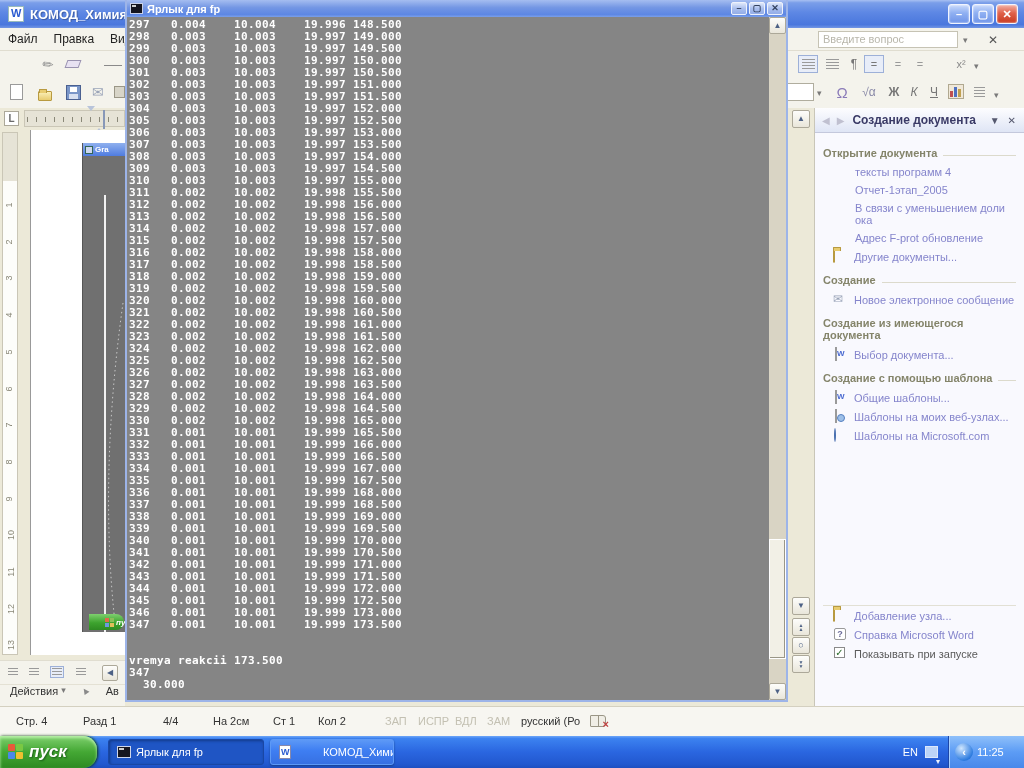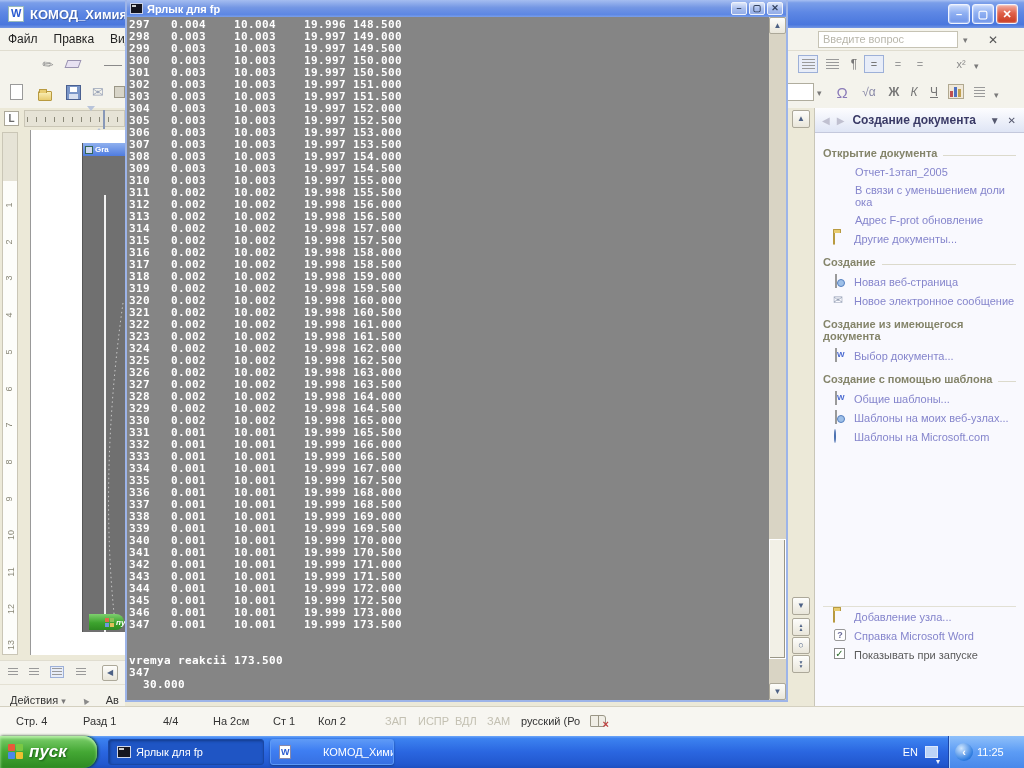--- a/index.html
+++ b/index.html
@@ -64,21 +64,21 @@
   .sb-btn{background:linear-gradient(180deg,#fdfdfb,#e9e6da);border:1px solid #aca899;border-radius:2px;
     color:#4d6185;display:flex;align-items:center;justify-content:center;font-size:8px;line-height:1;}
   .dbl{flex-direction:column;font-size:5px;line-height:4px;}
 
   
   #view-row{left:0;top:660px;width:125px;height:24px;background:#f4f3ec;border-top:1px solid #e0ddd0;}
   .view-ic{position:absolute;top:5px;width:14px;height:12px;display:flex;align-items:center;justify-content:center;}
   .view-ic .lines-ic{width:10px;height:9px;}
   .view-box{border:1px solid #9db0d8;background:#e8edf8;}
   #draw-row{left:0;top:684px;width:125px;height:22px;background:#f4f3ec;border-top:1px solid #e4e1d4;
-    display:flex;align-items:flex-end;font-size:11px;color:#333;}
+    display:flex;align-items:flex-start;font-size:11px;color:#333;}
   #status-bar{left:0;top:706px;width:1024px;height:30px;background:#f7f6f1;border-top:1px solid #d4d0c0;font-size:11px;color:#333;}
   #status-bar span{position:absolute;top:8px;white-space:nowrap;}
   .dim{color:#c3c0b2;}
   #spell-book{position:absolute;left:590px;top:7px;width:16px;height:12px;background:#f0eee6;border:1px solid #9a9686;border-radius:1px 3px 3px 1px;}
   #spell-book::before{content:"";position:absolute;left:7px;top:0;width:1px;height:10px;background:#9a9686;}
   #spell-book::after{content:"\00d7";position:absolute;right:-4px;bottom:-4px;color:#c04040;font-size:11px;font-weight:bold;}
 
   
   #task-pane{left:814px;top:108px;width:210px;height:598px;background:#f9f9fe;border-left:1px solid #c9c6b8;}
   #tp-header{height:25px;background:linear-gradient(180deg,#fdfdff,#dfe5f5);border-bottom:1px solid #c4c8dc;
@@ -328,40 +328,39 @@
       <span class="tp-hbtn">▼</span>
       <span class="tp-hbtn">✕</span>
     </div>
     <div id="tp-body">
 
       <div class="tp-section-h">
         <span>Открытие документа</span>
           <span class="rule"></span>
       </div>
       <div class="tp-item plain">
+          <a class="tp-link">тексты программ 4</a>
+        </div>
+      <div class="tp-item plain">
           <a class="tp-link">Отчет-1этап_2005</a>
         </div>
       <div class="tp-item plain">
           <a class="tp-link">В связи с уменьшением доли ока</a>
         </div>
       <div class="tp-item plain">
           <a class="tp-link">Адрес F-prot обновление</a>
         </div>
       <div class="tp-item iconed">
         <span class="tp-ic"><span class="ic-folder"></span></span>
         <a class="tp-link">Другие документы...</a>
       </div>
 
       <div class="tp-section-h">
         <span>Создание</span>
           <span class="rule"></span>
-      </div>
-      <div class="tp-item iconed">
-        <span class="tp-ic"><span class="ic-page web"></span></span>
-        <a class="tp-link">Новая веб-страница</a>
       </div>
       <div class="tp-item iconed">
         <span class="tp-ic ic-env">✉</span>
         <a class="tp-link">Новое электронное сообщение</a>
       </div>
 
       <div class="tp-section-h">
         <span>Создание из имеющегося документа</span>
           <span class="rule"></span>
       </div>

